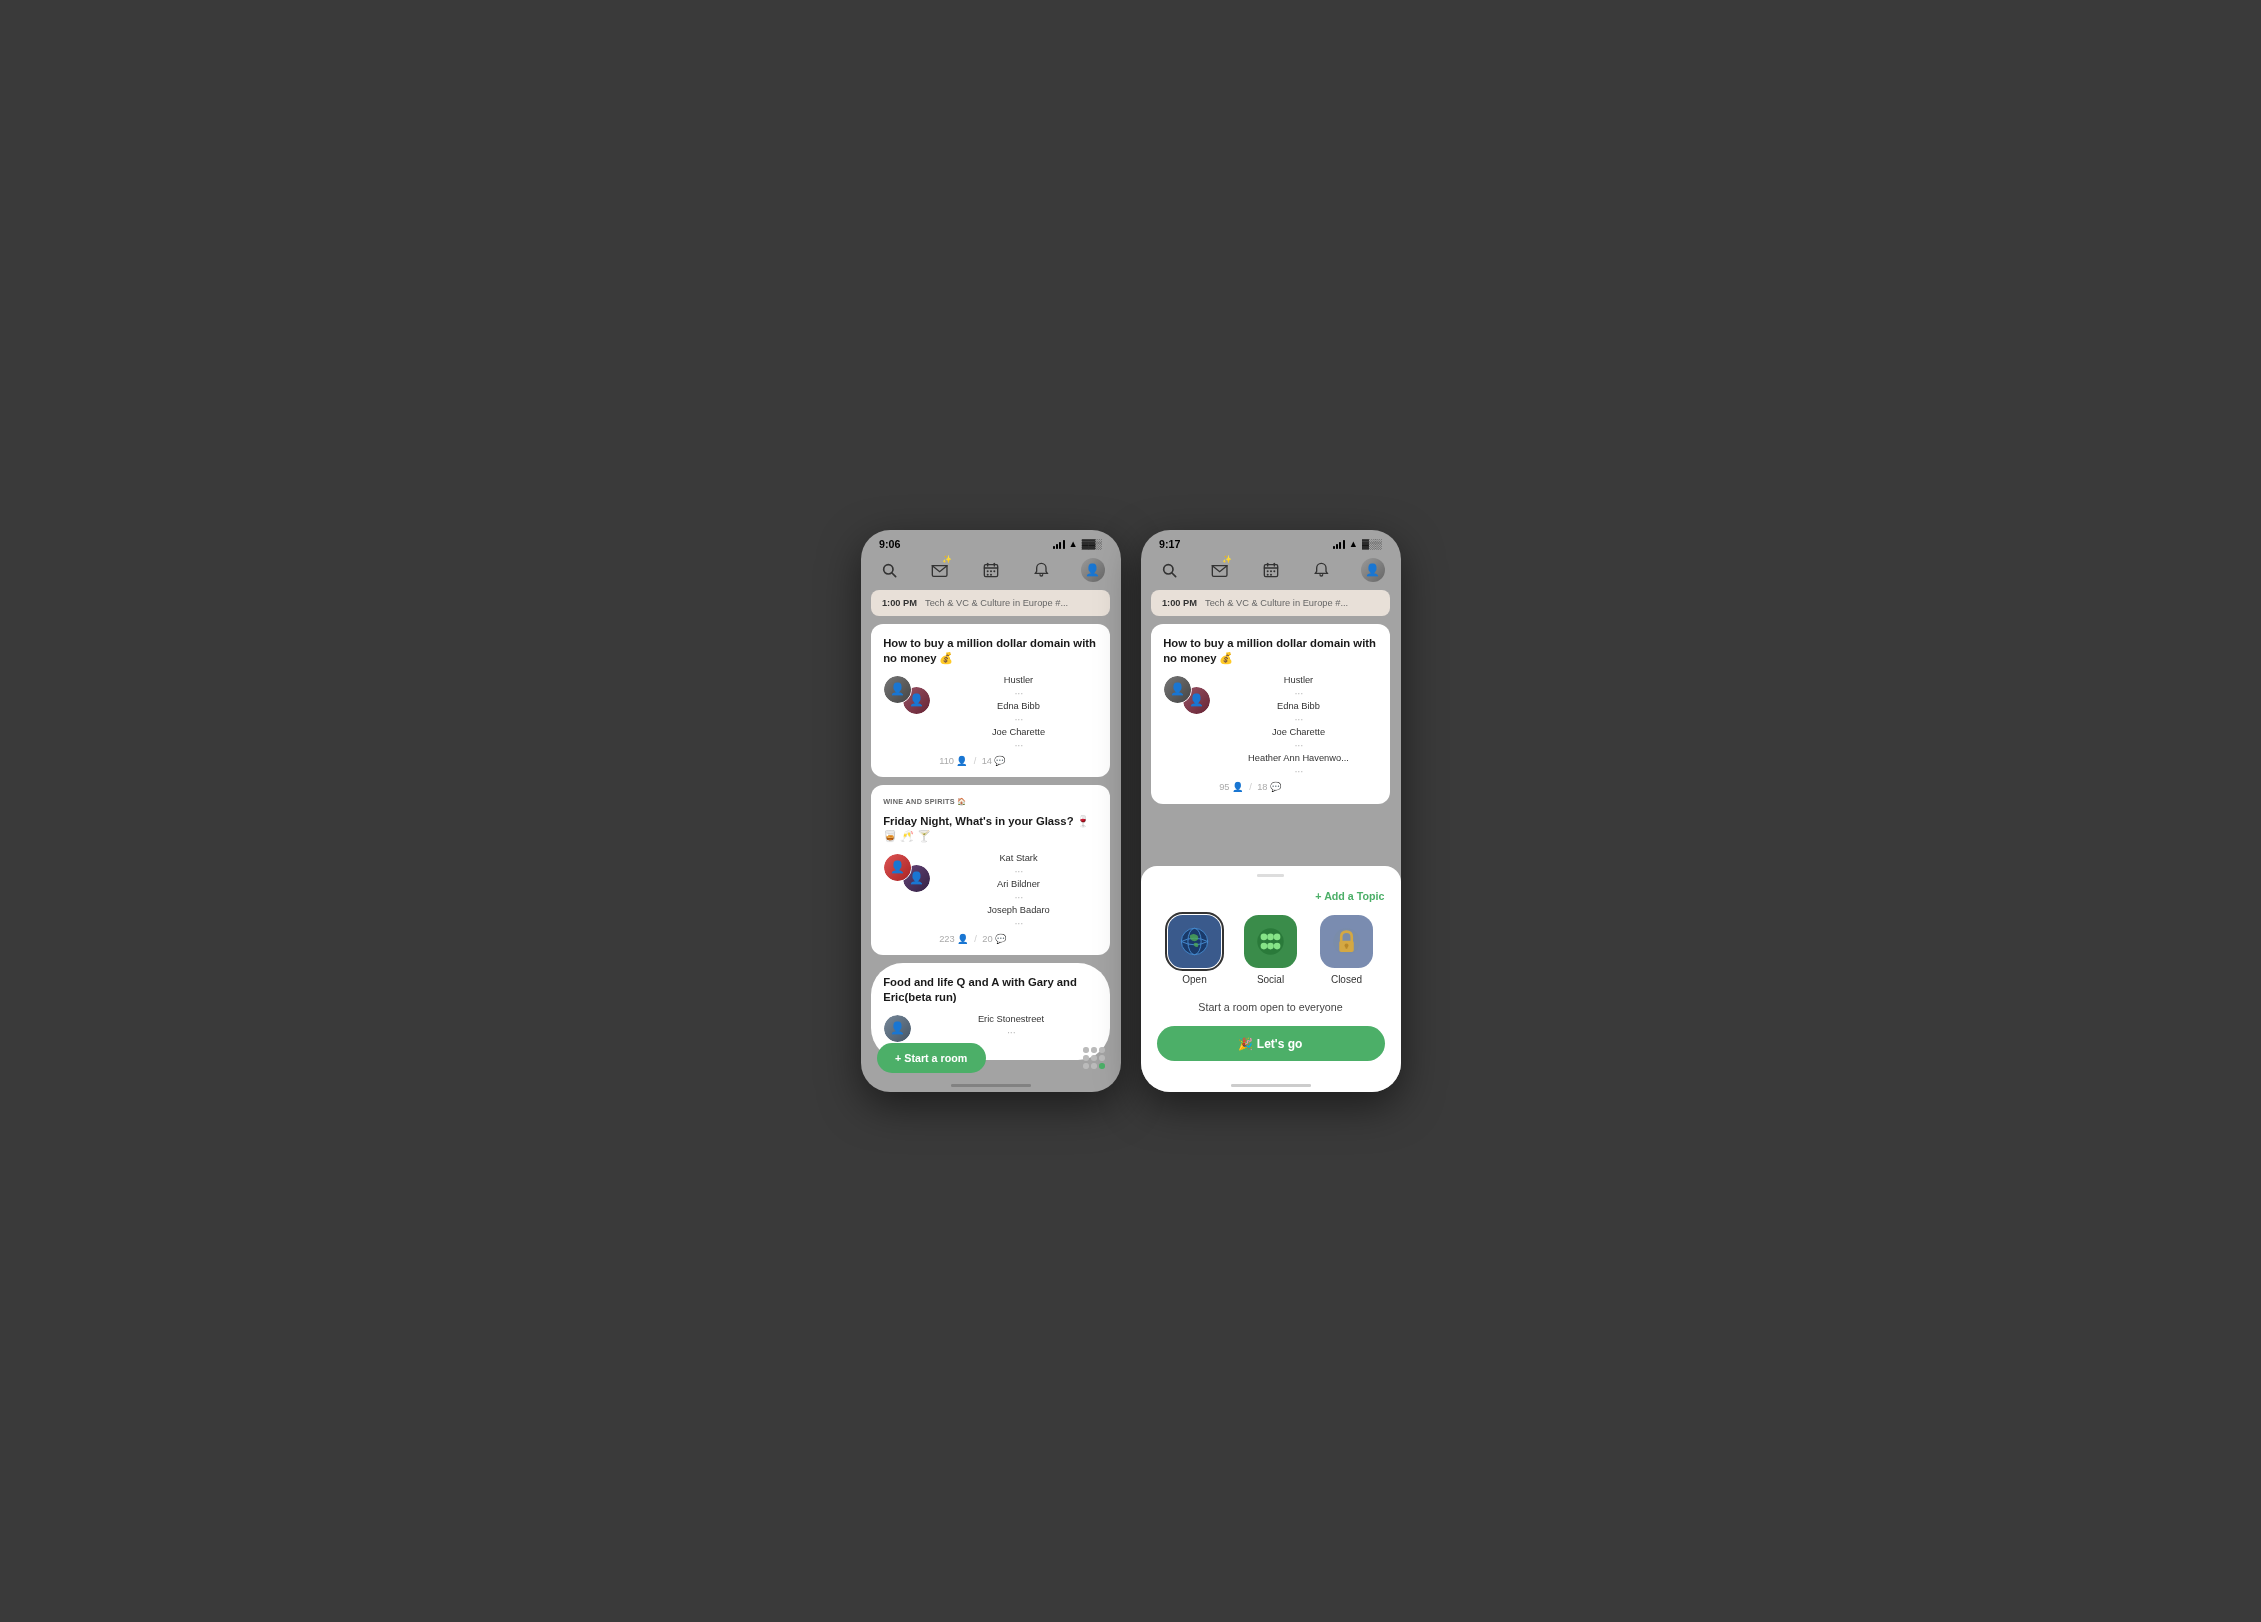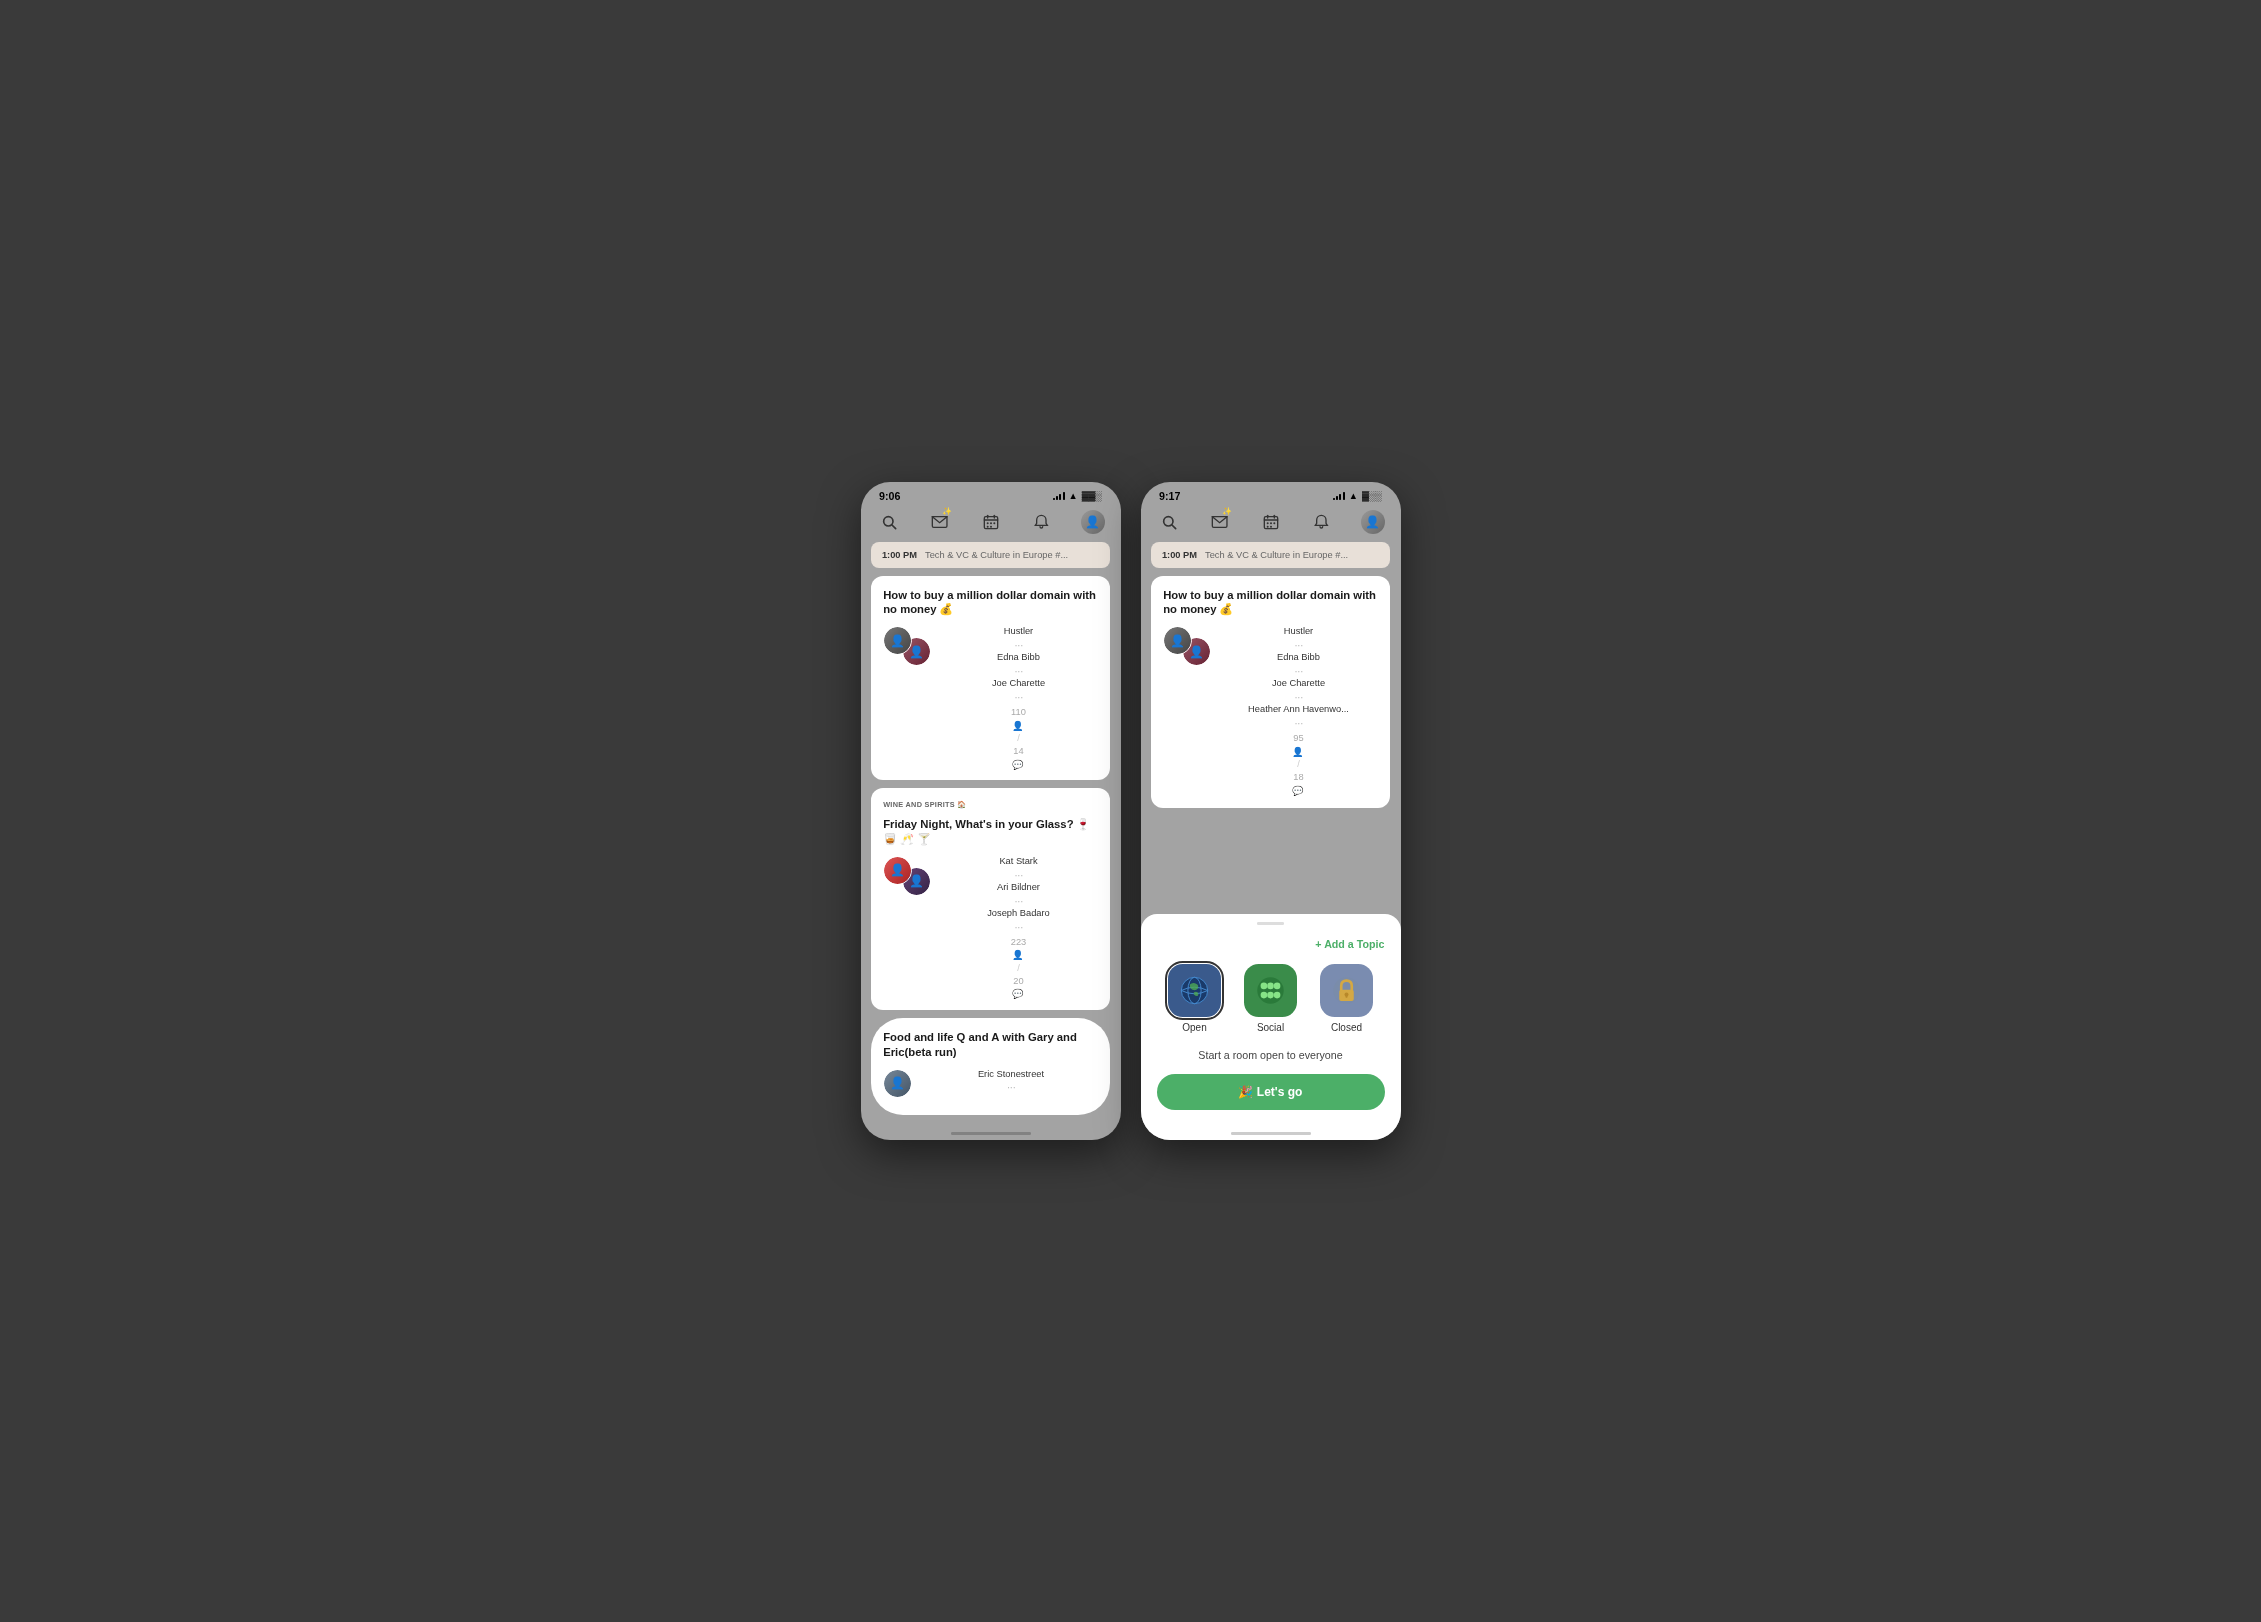--- a/index.html
+++ b/index.html
@@ -136,21 +136,20 @@
       flex-direction: column;
     }
     .speaker-name .dots { color: #bbb; font-size: 10.7px; letter-spacing: -0.7px; }
     .room-stats {
       display: flex;
       align-items: center;
       gap: 2.7px;
       color: #aaa;
       font-size: 9.3px;
       margin-top: 4px;
-      flex-direction: column;
     }
     .room-stats .divider { color: #ccc; margin: 0 2.7px; }
     
     .bottom-bar {
       position: absolute;
       bottom: 0;
       left: 0;
       right: 0;
       padding: 8px 16px 18.6px;
       display: flex;
@@ -434,20 +433,36 @@
         </div>
         <div class="speakers-info">
           <div class="speaker-name">
             <span>Eric Stonestreet</span>
             <span class="dots">···</span>
           </div>
         </div>
       </div>
     </div>
 
+    <div class="bottom-bar">
+      <button class="start-room-btn">
+        <span>+ Start a room</span>
+      </button>
+      <div class="grid-dots">
+        <div class="grid-dot"></div>
+        <div class="grid-dot"></div>
+        <div class="grid-dot"></div>
+        <div class="grid-dot"></div>
+        <div class="grid-dot"></div>
+        <div class="grid-dot"></div>
+        <div class="grid-dot"></div>
+        <div class="grid-dot"></div>
+        <div class="grid-dot green"></div>
+      </div>
+    </div>
 
     <div style="position:absolute;bottom:5.3px;left:50%;transform:translateX(-50%);width:80px;height:2.7px;background:#000;border-radius:1.3px;opacity:0.2;"></div>
   </div>
 
   <div class="phone">
 
     <div class="status-bar">
       <span class="status-time">9:17</span>
       <div class="status-icons">
         <div class="signal-bars">

